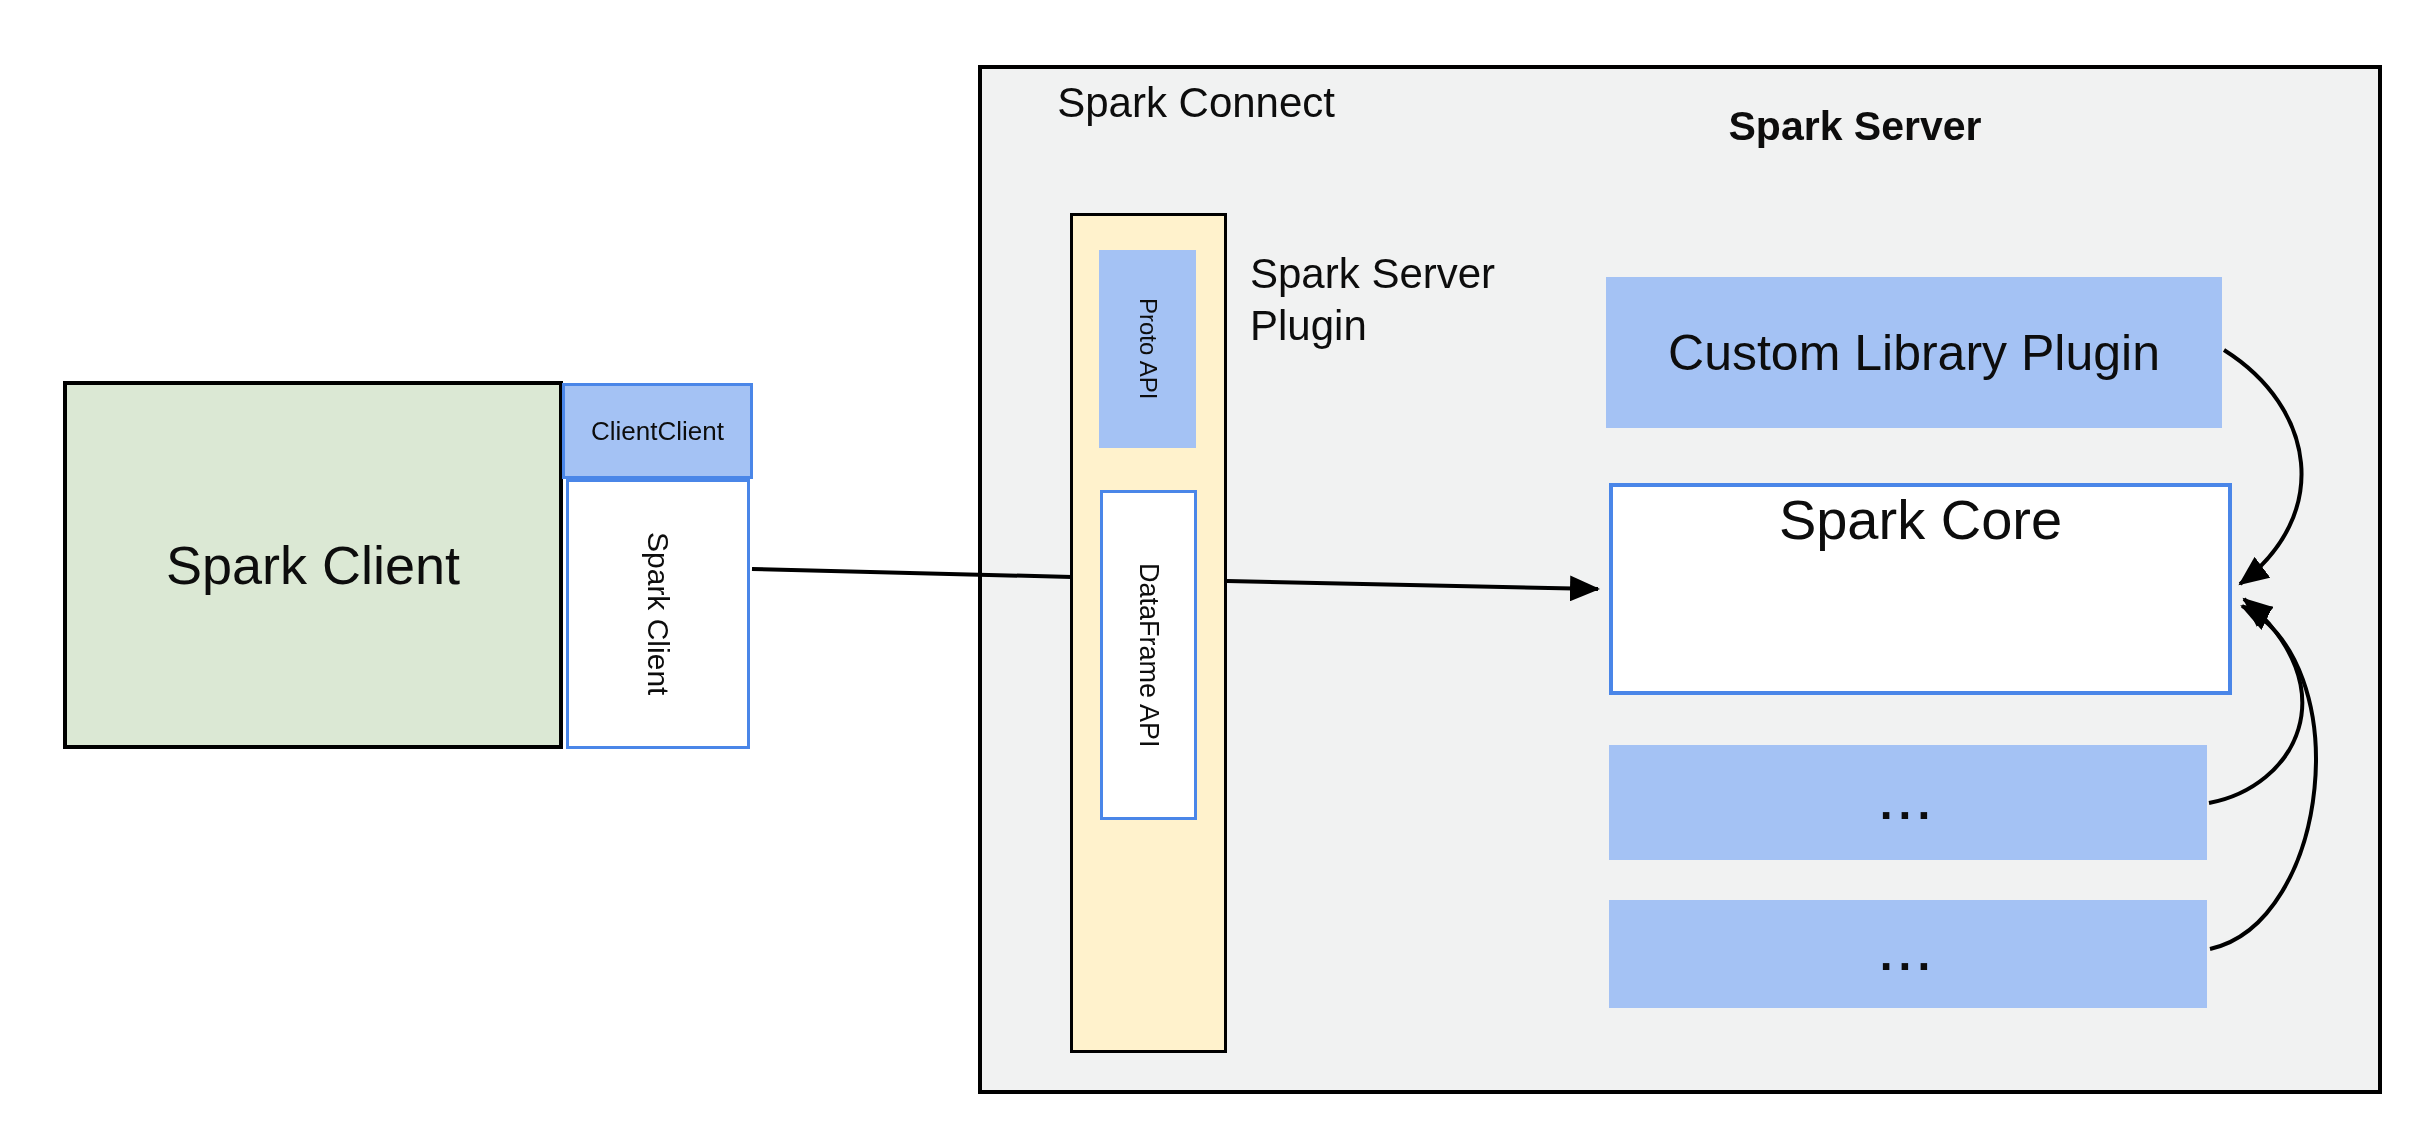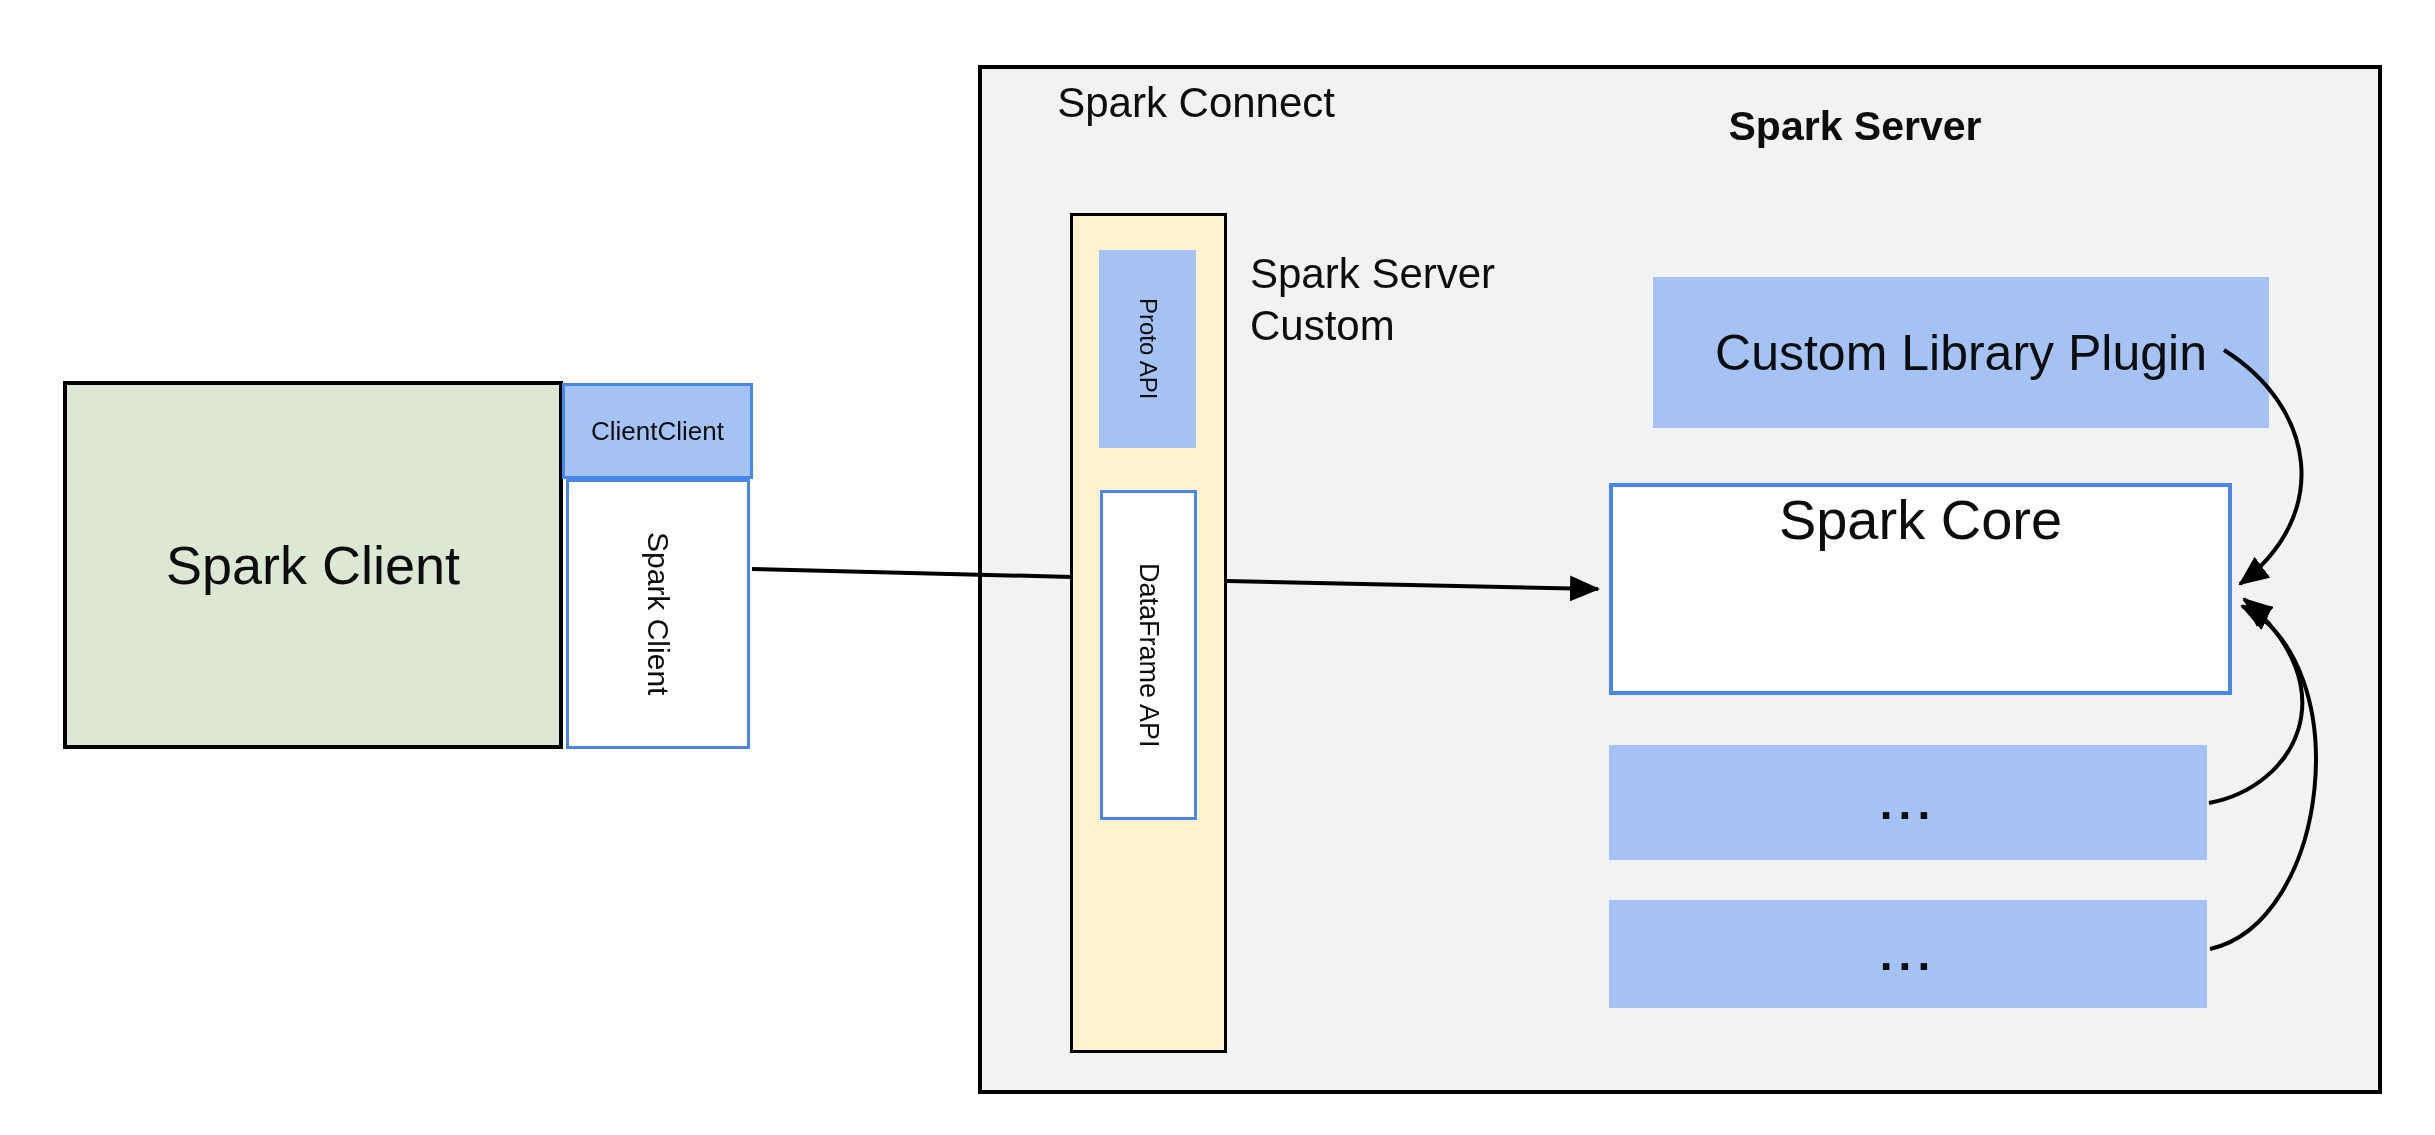--- a/index.html
+++ b/index.html
@@ -76,21 +76,20 @@
     left:1650px;top:103px;width:410px;
     font-size:41px;font-weight:bold;text-align:center;
     z-index:4;
   }
   .plugin-box{
     left:1606px;top:277px;width:616px;height:151px;
     background:#a4c2f4;
     display:flex;align-items:center;justify-content:center;
     font-size:50px;
     z-index:4;
-    margin-left:47px;
   }
   .core-box{
     left:1609px;top:483px;width:623px;height:212px;
     background:#ffffff;border:4px solid #4a86e8;
     display:flex;justify-content:center;
     font-size:56px;
     z-index:4;
   }
   .dots-box{
     background:#a4c2f4;
@@ -132,21 +131,21 @@
   <div class="abs proto-box">
     <span class="vtext">Proto API</span>
   </div>
 
   <div class="abs dataframe-box">
     <span class="vtext">DataFrame API</span>
   </div>
 
   <div class="abs server-library-label">
     <div>Spark Server</div>
-    <div>Custom</div>
+    <div>Plugin</div>
   </div>
 
   <div class="abs spark-server-title">Spark Server</div>
 
   <div class="abs plugin-box">
     <span>Custom Library Plugin</span>
   </div>
 
   <div class="abs core-box">
     <span>Spark Core</span>

